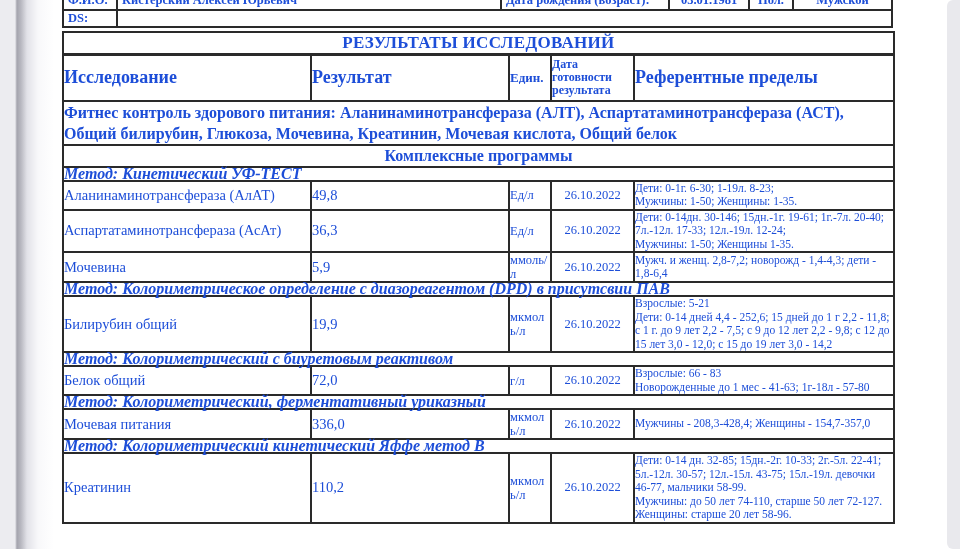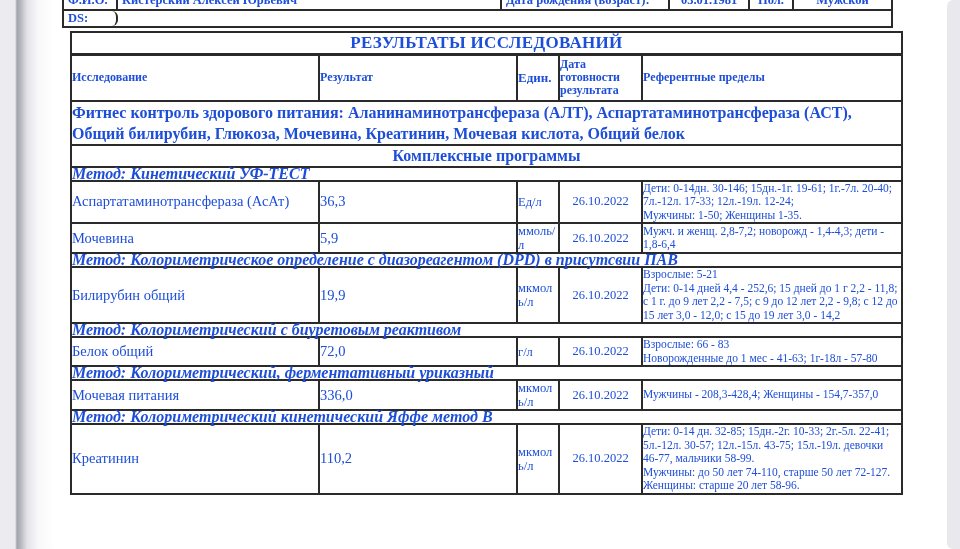--- a/index.html
+++ b/index.html
@@ -24,33 +24,33 @@
   .row-clipped{height:11px;overflow:hidden;border-top:none;align-items:flex-start;}
   .row-clipped .cell{height:22px;line-height:22px;margin-top:-11px;}
   .row-ds{height:19px;margin-top:-2px;align-items:center;}
   .row-ds .cell{line-height:15px;}
   .w-fio-label{width:54px;}
   .w-fio-value{width:384px;}
   .w-birth-label{width:168px;}
   .w-birth-value{width:80px;text-align:center;}
   .w-gender-label{width:44px;text-align:center;}
   .w-gender-value{flex:1;text-align:center;}
-  .w-ds-label{width:54px;border-radius:6px;}
+  .w-ds-label{width:54px;}
   .w-ds-value{flex:1;}
 
   
   table.results{
-    border-collapse:collapse;table-layout:fixed;width:831px;margin-top:3px;margin-left:8px;
+    border-collapse:collapse;table-layout:fixed;width:831px;margin-top:3px;
   }
   table.results td,table.results th{
     box-sizing:border-box;border:2px solid #2a2a2a;padding:0;vertical-align:middle;
   }
   .title-cell{height:20px;text-align:center;font-weight:bold;font-size:17px;letter-spacing:.3px;border-bottom-width:3px !important;}
   th{font-weight:bold;text-align:left;}
-  .th-main{font-size:12px;height:46px;}
+  .th-main{font-size:18px;height:46px;}
   .th-unit{font-size:13px;}
   .th-date{font-size:12px;line-height:13px;}
   .section-cell{height:22px;text-align:center;font-weight:bold;font-size:16px;}
   .program-cell{height:41px;font-weight:bold;font-size:16px;line-height:21px;padding:1px 5px 2px 5px;text-align:left;}
   .method-cell{height:12px;font-weight:bold;font-style:italic;font-size:16px;line-height:12px;padding:0 4px;text-align:left;}
   .c-name{font-size:14.5px;padding:4px 2px 4px 20px;white-space:nowrap;}
   .c-result{font-size:14.5px;padding:4px 2px 4px 5px;vertical-align:middle;}
   .c-unit{font-size:12.5px;padding:1px 2px;word-break:break-all;line-height:14px;}
   .c-date{font-size:12.5px;padding:1px 2px;text-align:center;white-space:nowrap;}
   .c-ref{font-size:11.5px;line-height:13.5px;padding:2px 3px 2px 6px;white-space:pre-line;}
@@ -100,20 +100,28 @@
         <tr>
           <td colspan="5" class="program-cell">Фитнес контроль здорового питания: Аланинаминотрансфераза (АЛТ), Аспартатаминотрансфераза (АСТ), Общий билирубин, Глюкоза, Мочевина, Креатинин, Мочевая кислота, Общий белок</td>
         </tr>
         <tr>
           <td colspan="5" class="section-cell">Комплексные программы</td>
         </tr>
       </thead>
       <tbody>
           <tr>
             <td colspan="5" class="method-cell">Метод: Кинетический  УФ-ТЕСТ</td>
+          </tr>
+          <tr>
+            <td class="c-name">Аланинаминотрансфераза (АлАТ)</td>
+            <td class="c-result">49,8</td>
+            <td class="c-unit">Ед/л</td>
+            <td class="c-date">26.10.2022</td>
+            <td class="c-ref">Дети: 0-1г. 6-30; 1-19л. 8-23;
+Мужчины: 1-50; Женщины: 1-35.</td>
           </tr>
           <tr>
             <td class="c-name">Аспартатаминотрансфераза (АсАт)</td>
             <td class="c-result">36,3</td>
             <td class="c-unit">Ед/л</td>
             <td class="c-date">26.10.2022</td>
             <td class="c-ref">Дети: 0-14дн. 30-146; 15дн.-1г. 19-61; 1г.-7л. 20-40; 7л.-12л. 17-33; 12л.-19л. 12-24;
 Мужчины: 1-50; Женщины 1-35.</td>
           </tr>
           <tr>

